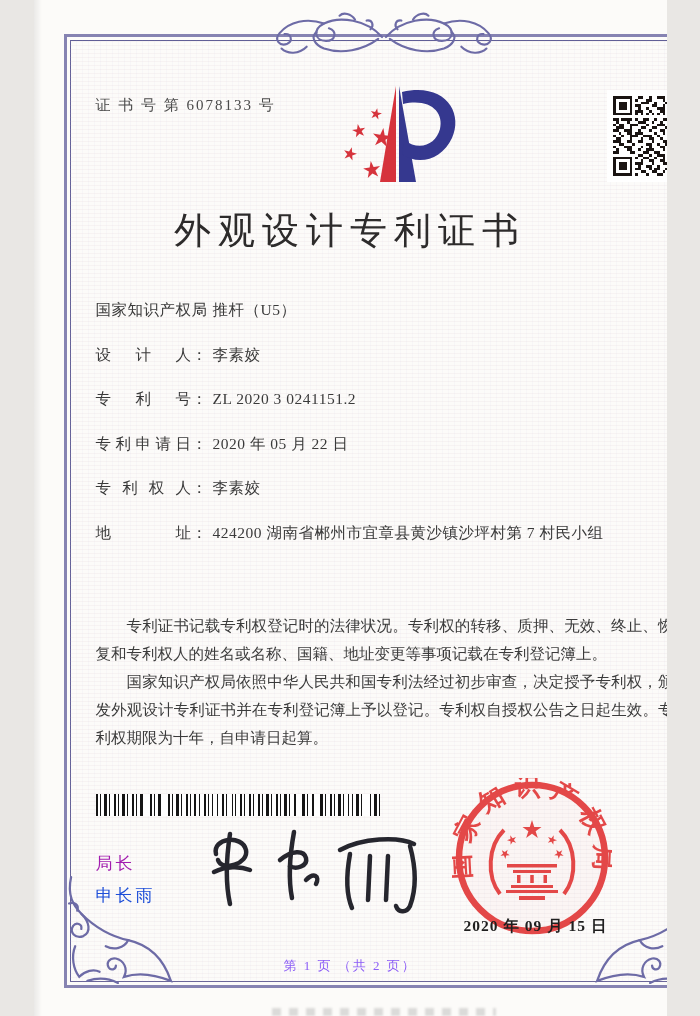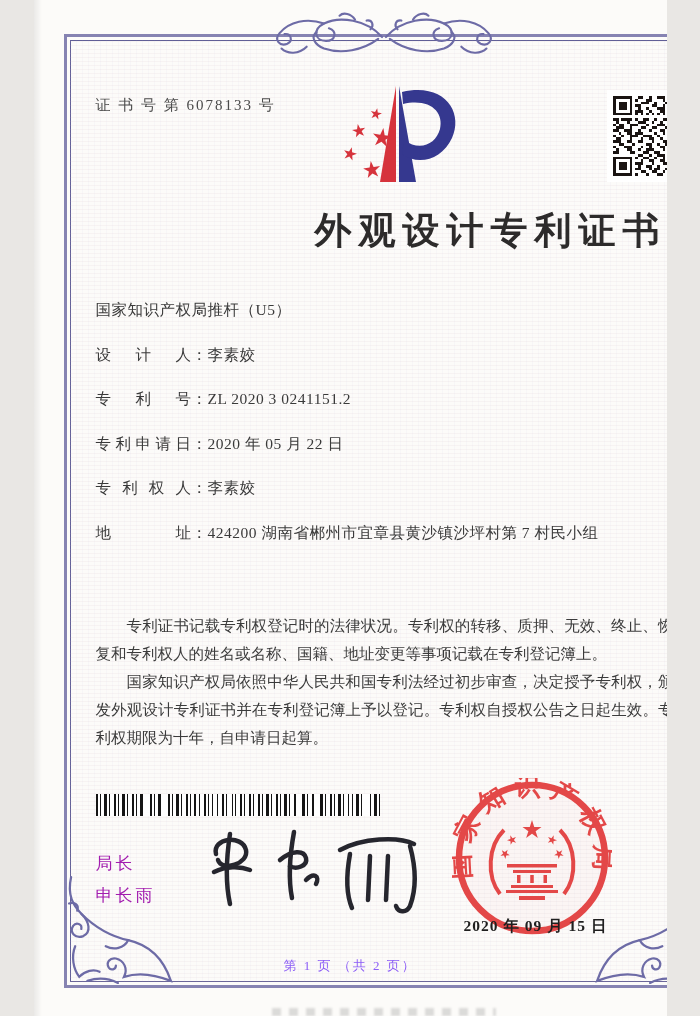--- a/index.html
+++ b/index.html
@@ -21,39 +21,39 @@
   .paper-texture{position:absolute;left:36px;top:40px;width:628px;height:942px;
     background:
       repeating-linear-gradient(0deg,rgba(205,170,185,0.10) 0 1px,transparent 1px 4px),
       repeating-linear-gradient(90deg,rgba(160,160,210,0.05) 0 1px,transparent 1px 6px);
     pointer-events:none;}
   .cert-no{position:absolute;left:62px;top:96px;font-size:15px;letter-spacing:2px;color:#4a4a4a;}
   .logo{position:absolute;left:298px;top:80px;width:134px;height:110px;}
   .qr{position:absolute;left:573px;top:90px;width:92px;height:92px;background:#fff;
     display:flex;align-items:center;justify-content:center;}
   .qr svg{width:80px;height:80px;}
-  .title{position:absolute;left:0;top:206px;width:100%;text-align:right;
-    font-size:37px;font-weight:700;letter-spacing:7px;color:#2d2b2b;}
+  .title{position:absolute;left:0;top:206px;width:100%;text-align:center;
+    font-size:37px;font-weight:400;letter-spacing:7px;color:#2d2b2b;}
   .fields{position:absolute;left:62px;top:300px;width:580px;font-size:15.5px;letter-spacing:.5px;}
   .frow{height:24px;margin-bottom:20.5px;white-space:nowrap;position:relative;}
   .lbl{display:inline-block;width:96px;text-align:justify;text-align-last:justify;vertical-align:top;}
-  .val{}
+  .val{margin-left:5px;}
   .grant-second{position:absolute;left:293px;top:0;}
   .body-text{position:absolute;left:62px;top:612px;width:578px;
     font-size:15.5px;line-height:1.8;text-align:justify;color:#3b3b3b;}
   .body-text p{margin:0;text-indent:2em;}
   .barcode{position:absolute;left:62px;top:794px;width:284px;height:22px;
     background:
       repeating-linear-gradient(90deg,transparent 0 15px,#fff 15px 17px),
       repeating-linear-gradient(90deg,#151515 0 2px,#fff 2px 4px,#151515 4px 5px,#fff 5px 8px,#151515 8px 11px,#fff 11px 13px,#151515 13px 14px,#fff 14px 18px);
   }
   .director-title{position:absolute;left:62px;top:852px;font-size:17px;letter-spacing:3px;
     font-family:"Liberation Sans","DejaVu Sans",sans-serif;color:#a21caf;}
   .director-name{position:absolute;left:62px;top:884px;font-size:17px;letter-spacing:3px;
-    font-family:Liberation Serif, serif;color:#a21caf;}
+    font-family:Liberation Serif, serif;color:#1d4ed8;}
   .signature{position:absolute;left:168px;top:818px;width:240px;height:104px;}
   .seal{position:absolute;left:418px;top:778px;width:160px;height:160px;opacity:.93;}
   .seal-date{position:absolute;left:430px;top:916px;font-size:15.5px;font-weight:600;
     letter-spacing:1px;color:#1f1f1f;z-index:5;}
   .footer{position:absolute;left:0;top:957px;width:100%;text-align:center;
     font-size:13px;letter-spacing:2px;color:#8b5cf6;}
   .ornament-top{position:absolute;left:230px;top:8px;width:240px;height:58px;}
   .corner{position:absolute;width:112px;height:112px;}
   .corner-bl{left:31px;top:875px;}
   .corner-br{left:557px;top:875px;transform:scaleX(-1);}

